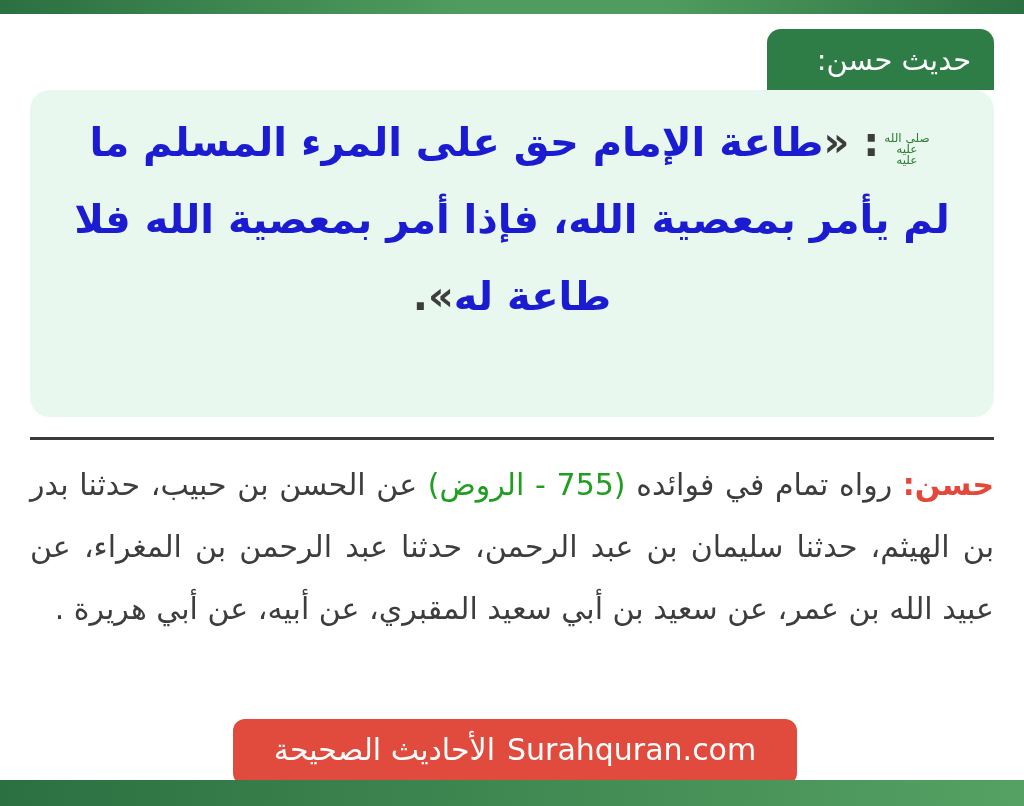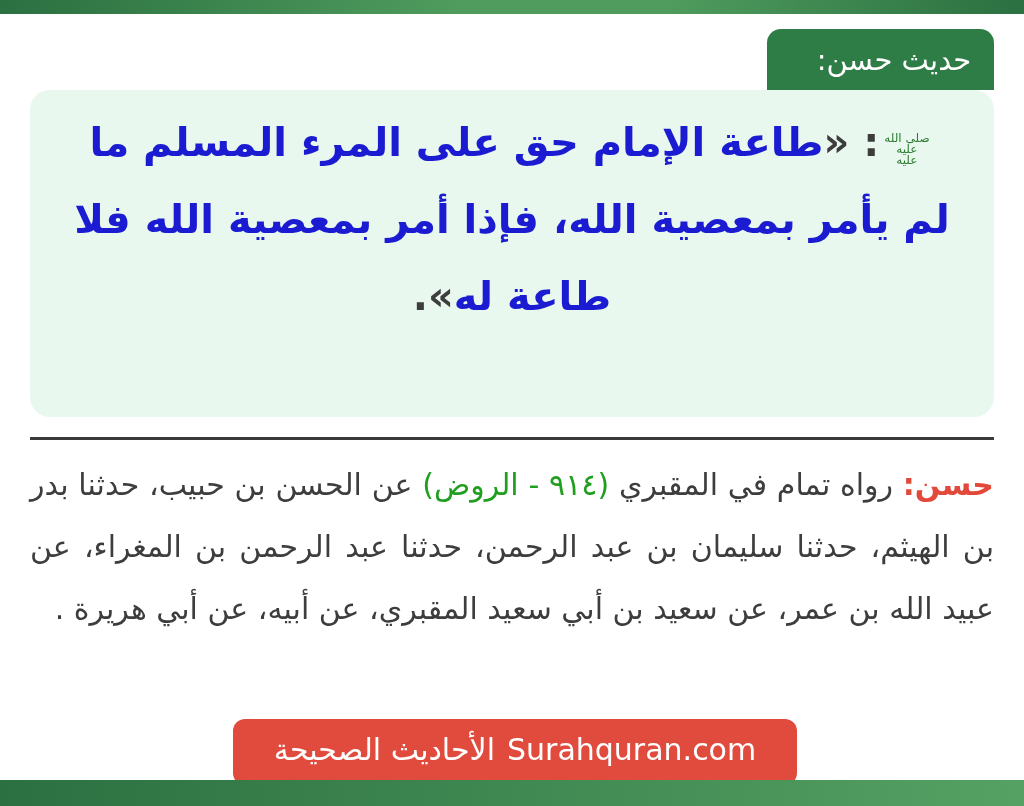--- a/index.html
+++ b/index.html
@@ -68,21 +68,21 @@
     <span>حديث حسن:</span>
   </div>
 
   <div class="quote-card">
     <span class="salawat"><span>صلى الله</span><span>عليه</span><span>عليه</span></span><span class="separator">: «</span><span class="hadith-text">طاعة الإمام حق على المرء المسلم ما لم يأمر بمعصية الله، فإذا أمر بمعصية الله فلا طاعة له</span><span class="closing">».</span>
   </div>
 
   <div class="divider"></div>
 
   <div class="takhrij">
-    <span class="grade-word">حسن:</span><span> رواه تمام في المقبري </span><span class="reference">(٩١٤ - الروض)</span><span> عن الحسن بن حبيب، حدثنا بدر بن الهيثم، حدثنا سليمان بن عبد الرحمن، حدثنا عبد الرحمن بن المغراء، عن عبيد الله بن عمر، عن سعيد بن أبي سعيد المقبري، عن أبيه، عن أبي هريرة .</span>
+    <span class="grade-word">حسن:</span><span> رواه تمام في فوائده </span><span class="reference">(755 - الروض)</span><span> عن الحسن بن حبيب، حدثنا بدر بن الهيثم، حدثنا سليمان بن عبد الرحمن، حدثنا عبد الرحمن بن المغراء، عن عبيد الله بن عمر، عن سعيد بن أبي سعيد المقبري، عن أبيه، عن أبي هريرة .</span>
   </div>
 
   <div class="site-banner">
     <span>Surahquran.com</span>
     <span>الأحاديث الصحيحة</span>
   </div>
 
   <div class="bottom-bar"></div>
 
 </div>

